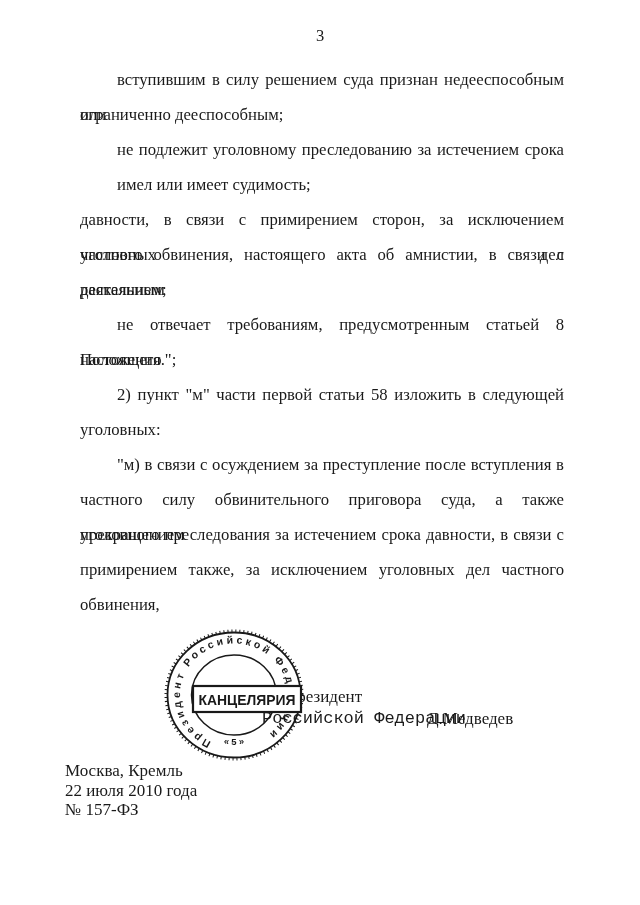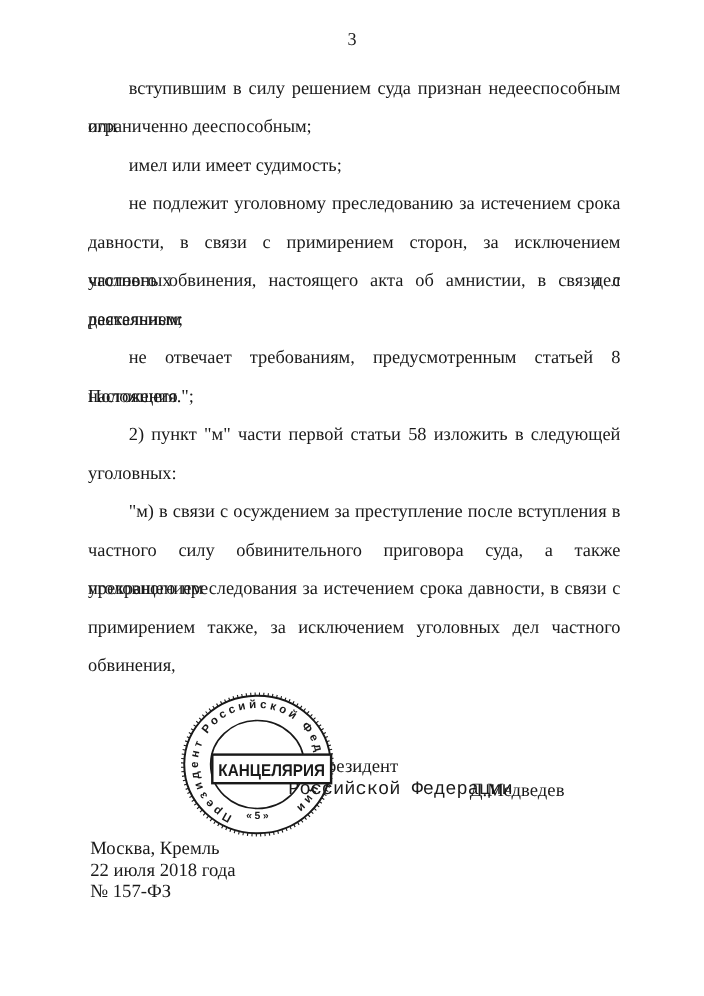--- a/index.html
+++ b/index.html
@@ -45,21 +45,21 @@
   .sig {
     position: absolute;
     font-size: 17px;
     white-space: nowrap;
   }
   .sig1 { left: 285px; top: 687px; }
   .sig2 { left: 262px; top: 709px; font-family: Liberation Mono, monospace; }
   .signame { left: 427px; top: 709px; }
   .issuance {
     position: absolute;
-    left: 82px;
+    left: 65px;
     top: 761px;
     font-size: 17px;
     line-height: 19.5px;
     white-space: nowrap;
   }
   .stamp {
     position: absolute;
     left: 164px;
     top: 629px;
   }
@@ -72,22 +72,22 @@
 </head>
 <body>
 
 <div class="page">
 
   <div class="page-number">3</div>
 
   <div class="body-text">
     <div class="ln ind j">вступившим в силу решением суда признан недееспособным или</div>
     <div class="ln">ограниченно дееспособным;</div>
+    <div class="ln ind j">не подлежит уголовному преследованию за истечением срока</div>
     <div class="ln ind">имел или имеет судимость;</div>
-    <div class="ln ind j">не подлежит уголовному преследованию за истечением срока</div>
     <div class="ln j">давности, в связи с примирением сторон, за исключением уголовных дел</div>
     <div class="ln j">частного обвинения, настоящего акта об амнистии, в связи с деятельным</div>
     <div class="ln">раскаянием;</div>
     <div class="ln ind j">не отвечает требованиям, предусмотренным статьей 8 настоящего</div>
     <div class="ln">Положения.";</div>
     <div class="ln ind j">2) пункт "м" части первой статьи 58 изложить в следующей</div>
     <div class="ln">уголовных:</div>
     <div class="ln ind j">"м) в связи с осуждением за преступление после вступления в</div>
     <div class="ln j">частного силу обвинительного приговора суда, а также прекращением</div>
     <div class="ln j">уголовного преследования за истечением срока давности, в связи с</div>
@@ -109,17 +109,17 @@
     </text>
     <text font-size="9.5" text-anchor="middle">
       <textPath href="#botPath" startOffset="50%">« 5 »</textPath>
     </text>
     <rect x="29" y="57" width="108" height="26" fill="#ffffff" stroke="#191919" stroke-width="2.2"></rect>
     <text x="83" y="76" text-anchor="middle" font-size="15.5" textLength="97" lengthAdjust="spacingAndGlyphs">КАНЦЕЛЯРИЯ</text>
   </svg>
 
   <div class="issuance">
     <div>Москва, Кремль</div>
-    <div>22 июля 2018 года</div>
+    <div>22 июля 2010 года</div>
     <div>№ 157-ФЗ</div>
   </div>
 
 </div>
 
 </body></html>

